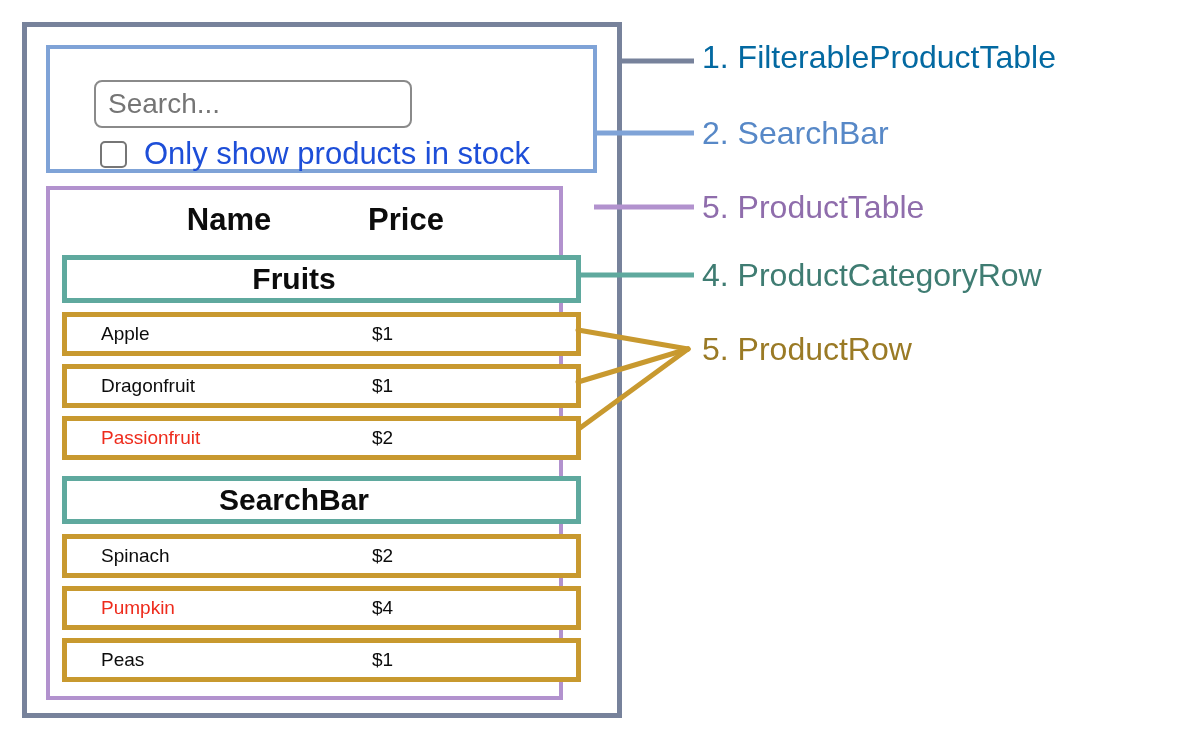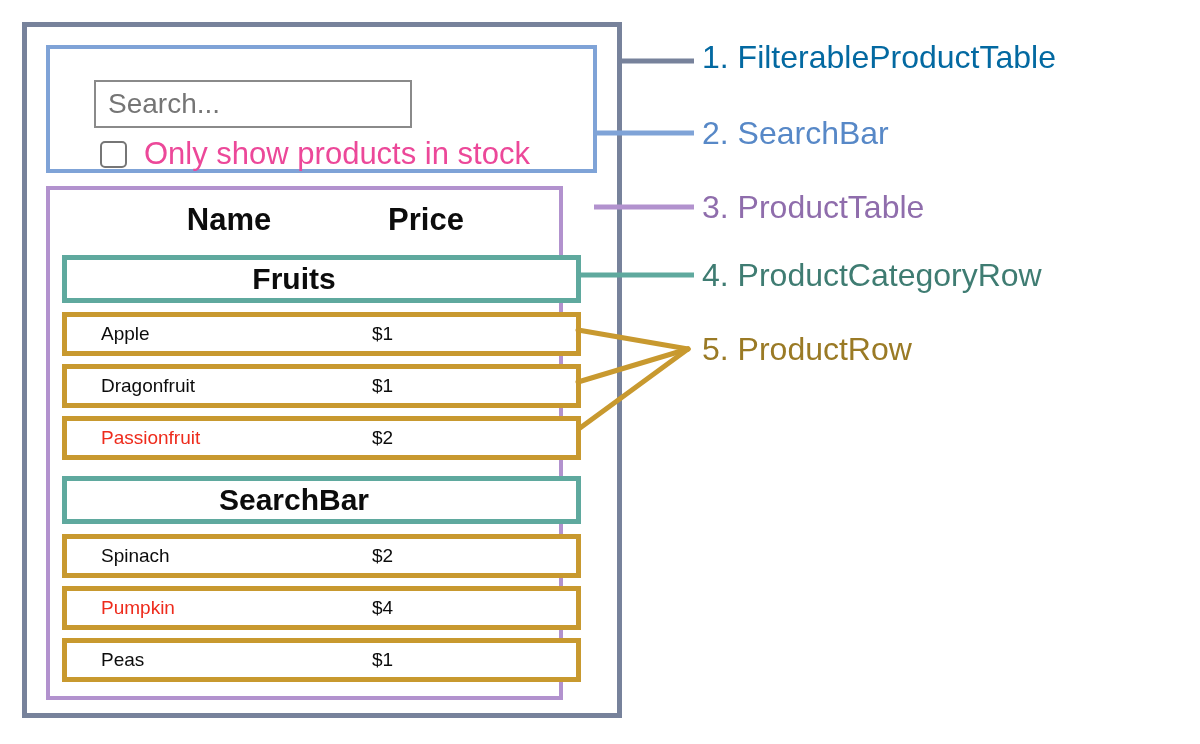--- a/index.html
+++ b/index.html
@@ -7,35 +7,35 @@
     position:relative;width:1200px;height:744px;overflow:hidden;
     font-family:"Liberation Sans", sans-serif;color:#0c0c0c;background:#ffffff;
   }
   .box{position:absolute;box-sizing:border-box;background:#ffffff;}
   
   .outer-box{left:22px;top:22px;width:600px;height:696px;border:5px solid #77829B;}
   
   .searchbar-box{left:46px;top:45px;width:551px;height:128px;border:4px solid #7FA3D7;}
   .search-input{
     position:absolute;left:44px;top:31px;width:318px;height:48px;box-sizing:border-box;
-    border:2px solid #8a8a8a;border-radius:0;padding:0 12px;font-size:28px;
+    border:2px solid #8a8a8a;border-radius:8px;padding:0 12px;font-size:28px;
     font-family:"Liberation Sans", sans-serif;color:#333;outline:none;
   }
   .search-input::placeholder{color:#757575;opacity:1;}
   .checkbox-row{position:absolute;left:50px;top:87px;display:flex;align-items:center;}
   .checkbox{
     width:27px;height:27px;box-sizing:border-box;border:2px solid #767676;
     border-radius:5px;background:#fff;flex:0 0 auto;
   }
-  .checkbox-label{margin-left:17px;font-size:31px;color:#ec4899;white-space:nowrap;}
+  .checkbox-label{margin-left:17px;font-size:31px;color:#1d4ed8;white-space:nowrap;}
   
   .table-box{left:46px;top:186px;width:517px;height:514px;border:4px solid #B292CE;}
   .hdr{position:absolute;top:12px;transform:translateX(-50%);font-weight:bold;font-size:31px;}
   .hdr-name{left:179px;}
-  .hdr-price{left:376px;}
+  .hdr-price{left:356px;}
   
   .row{
     position:absolute;left:12px;width:519px;height:44px;box-sizing:border-box;
     background:#fff;display:flex;align-items:center;
   }
   .row-category{border:5px solid #5FA99E;height:48px;justify-content:center;
     font-weight:bold;font-size:30px;padding-right:55px;}
   .row-product{border:5px solid #C8992F;font-size:19px;}
   .pname{position:absolute;left:34px;white-space:nowrap;}
   .pprice{position:absolute;left:305px;white-space:nowrap;}
@@ -109,17 +109,17 @@
     <line x1="594" y1="133" x2="694" y2="133" stroke="#7FA3D7" stroke-width="5"></line>
     <line x1="594" y1="207" x2="694" y2="207" stroke="#B292CE" stroke-width="5"></line>
     <line x1="578" y1="275" x2="694" y2="275" stroke="#5FA99E" stroke-width="5"></line>
     <line x1="578" y1="330" x2="688" y2="349" stroke="#C8992F" stroke-width="5" stroke-linecap="round"></line>
     <line x1="578" y1="382" x2="688" y2="349" stroke="#C8992F" stroke-width="5" stroke-linecap="round"></line>
     <line x1="580" y1="428" x2="688" y2="349" stroke="#C8992F" stroke-width="5" stroke-linecap="round"></line>
   </svg>
 
   <div class="ann ann-1">1. FilterableProductTable</div>
   <div class="ann ann-2">2. SearchBar</div>
-  <div class="ann ann-3">3. ProductTable</div>
+  <div class="ann ann-3">5. ProductTable</div>
   <div class="ann ann-4">4. ProductCategoryRow</div>
   <div class="ann ann-5">5. ProductRow</div>
 
 </div>
 
 </body></html>

